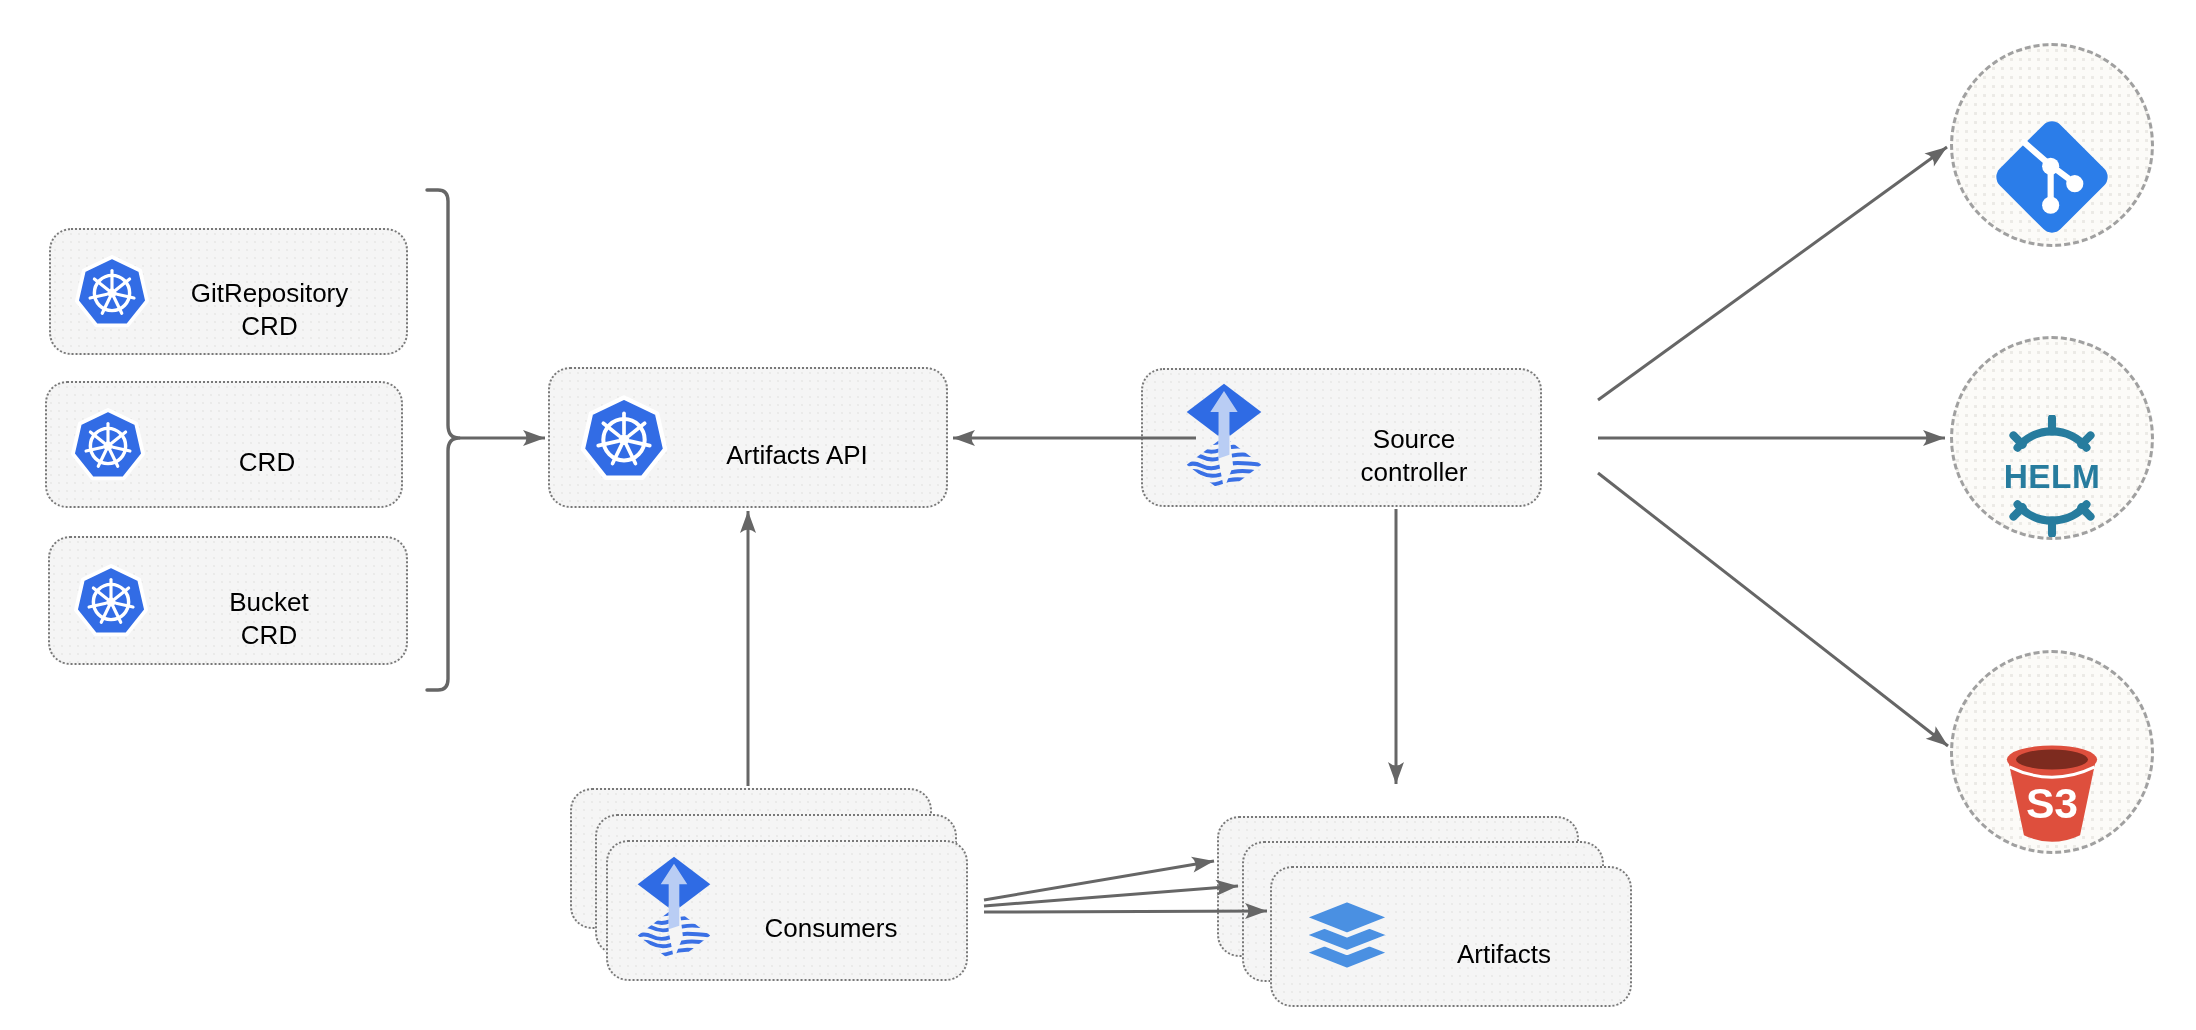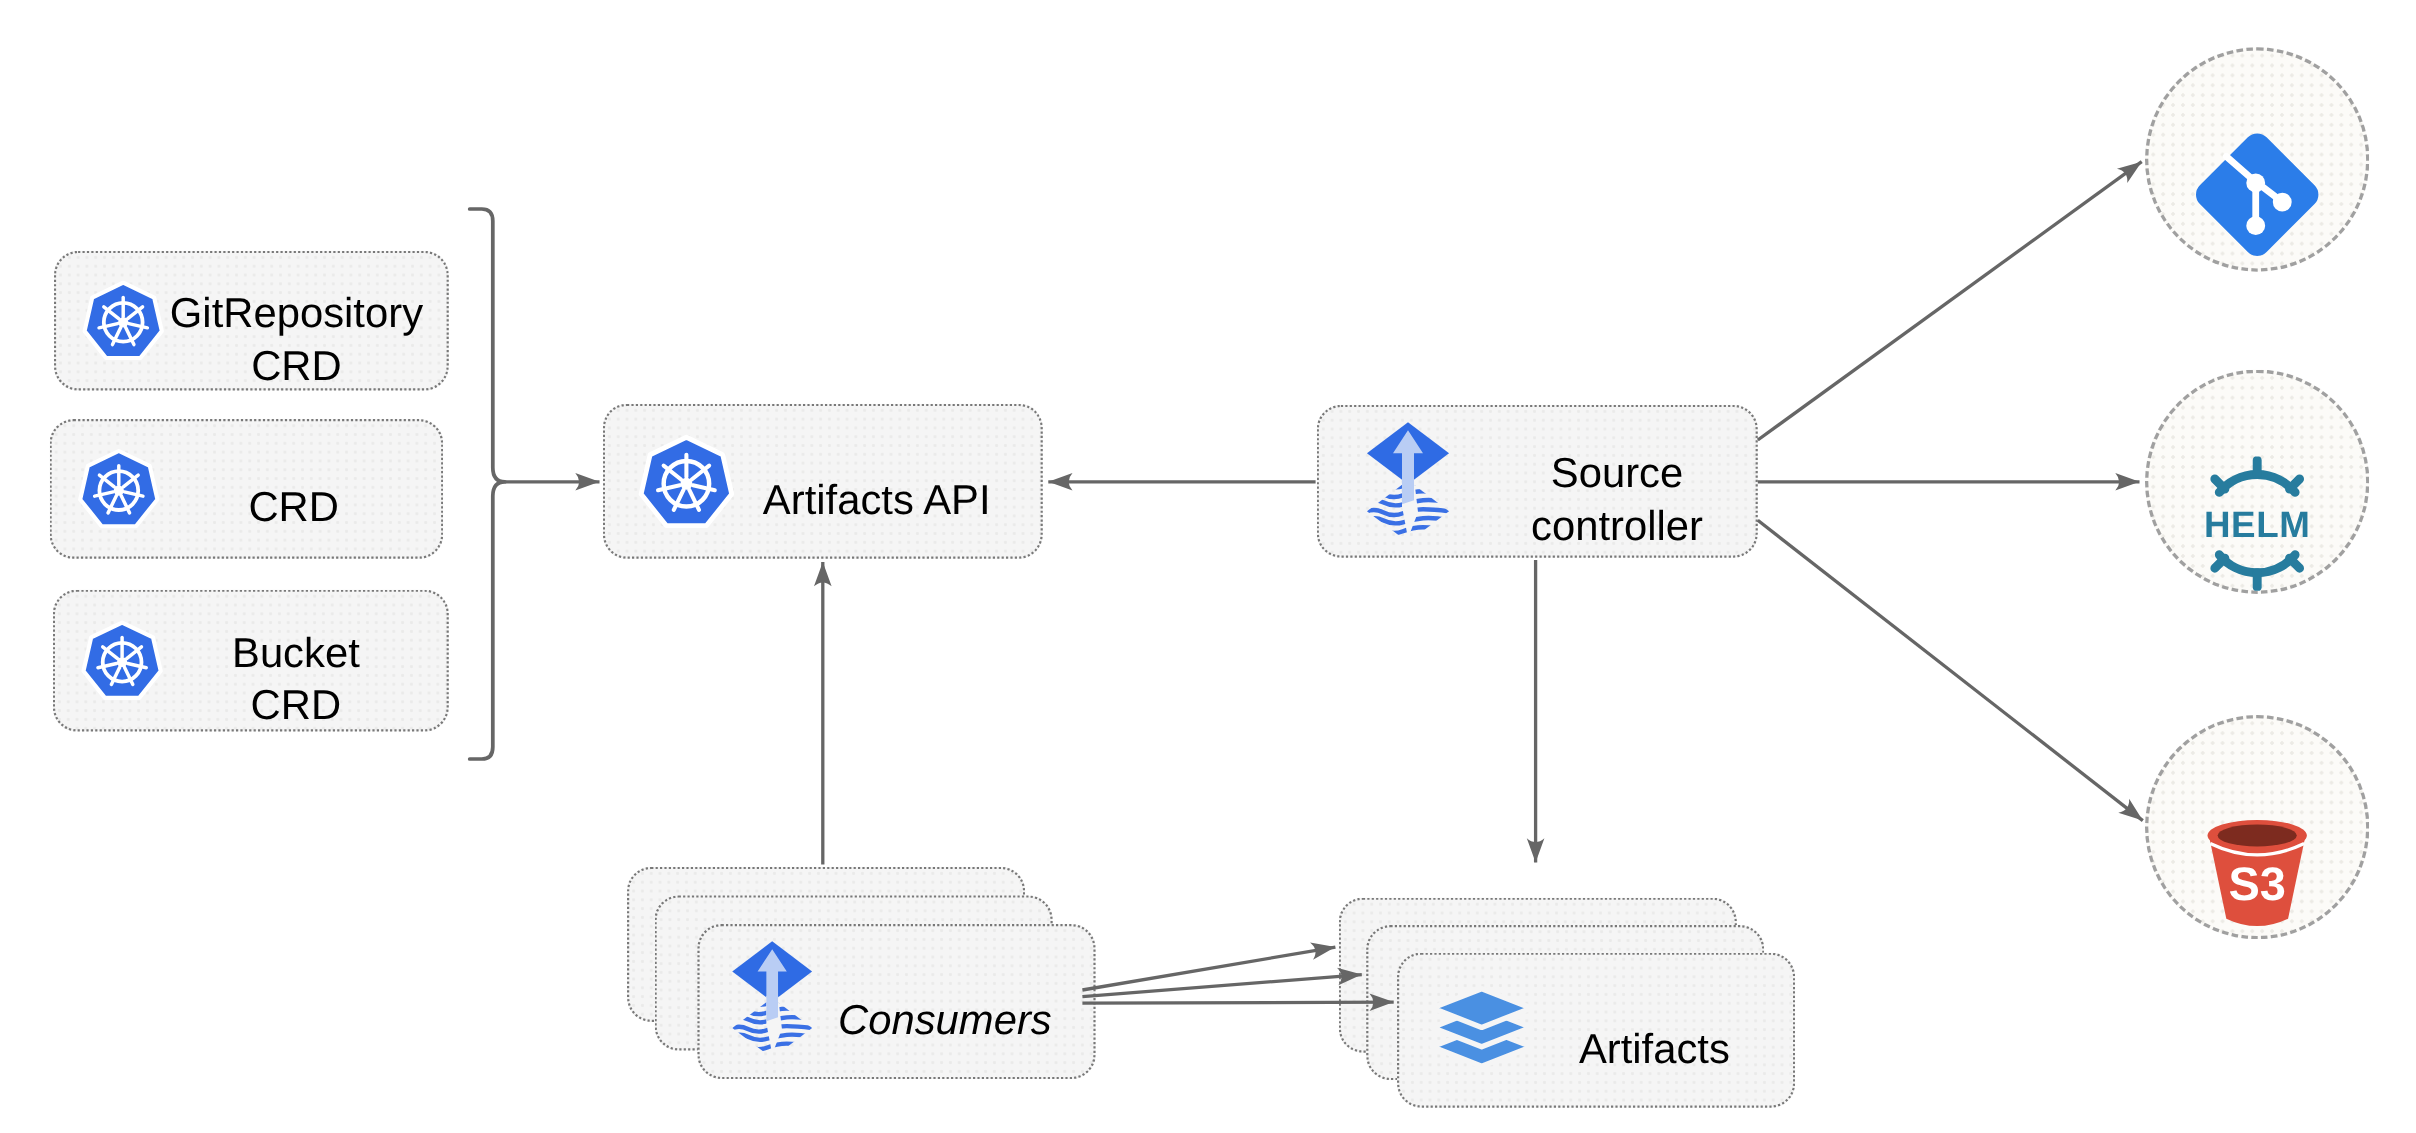--- a/index.html
+++ b/index.html
@@ -15,21 +15,21 @@
   .node{
     position:absolute;box-sizing:border-box;z-index:3;
     background-color:#f5f5f5;
     background-image:radial-gradient(rgba(90,90,80,0.07) 1.2px, transparent 1.4px);
     background-size:8px 8px;
     border:2.4px dotted #787878;border-radius:22px;
     display:flex;align-items:center;
   }
   .node .icon{flex:0 0 auto;display:flex;align-items:center;justify-content:center;}
   .node .icon svg{display:block;}
-  .lbl{flex:1 1 auto;text-align:center;font-size:38px;line-height:1.24;color:#000;margin-top:36px;}
+  .lbl{flex:1 1 auto;text-align:center;font-size:26px;line-height:1.24;color:#000;margin-top:36px;}
   .lbl .line{display:block;}
 
   .stack{position:absolute;z-index:3;}
   .stack-box{
     position:absolute;box-sizing:border-box;width:362px;height:141px;
     background-color:#f5f5f5;
     background-image:radial-gradient(rgba(90,90,80,0.07) 1.2px, transparent 1.4px);
     background-size:8px 8px;
     border:2.4px dotted #787878;border-radius:22px;
   }
@@ -182,36 +182,36 @@
     <span class="icon">
       <svg viewBox="0 0 104 100" width="92" height="88">
           <use href="#sym-k8s"></use>
         </svg>
     </span>
     <span class="lbl">
       <span class="line">Artifacts API</span>
     </span>
   </div>
 
-  <div class="node" style="left:1197px;top:368px;width:401px;height:139px;padding:0 22px 0 40px;gap:45px;">
+  <div class="node" style="left:1141px;top:368px;width:401px;height:139px;padding:0 22px 0 40px;gap:45px;">
     <span class="icon">
       <svg viewBox="0 0 90 122" width="82" height="111">
           <use href="#sym-flux"></use>
         </svg>
     </span>
     <span class="lbl">
       <span class="line">Source</span>
       <span class="line">controller</span>
     </span>
   </div>
 
   <div class="stack" style="left:570px;top:788px;width:414px;height:194px;">
     <div class="stack-box" style="left:0;top:0;"></div>
     <div class="stack-box" style="left:25px;top:26px;"></div>
-    <div class="stack-box front" style="left:64px;top:52px;font-style:italic;">
+    <div class="stack-box front" style="left:36px;top:52px;">
       <span class="icon">
         <svg viewBox="0 0 90 122" width="80" height="108">
             <use href="#sym-flux"></use>
           </svg>
       </span>
       <span class="lbl">
         <span class="line">Consumers</span>
       </span>
     </div>
   </div>

